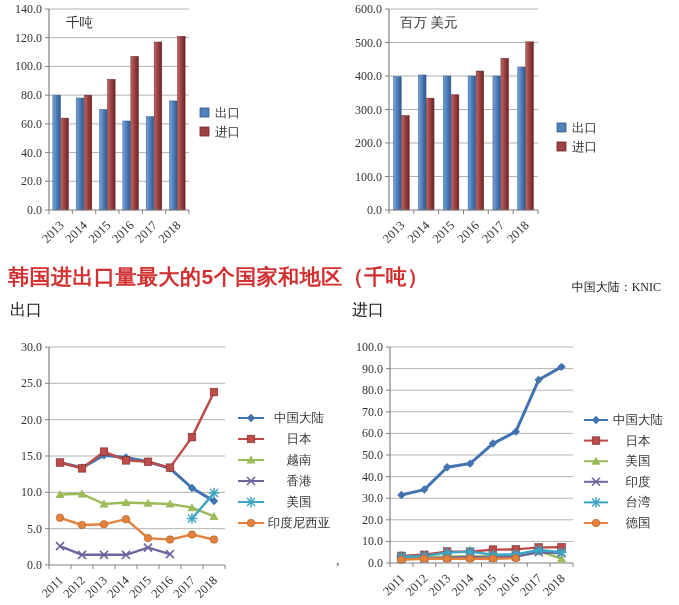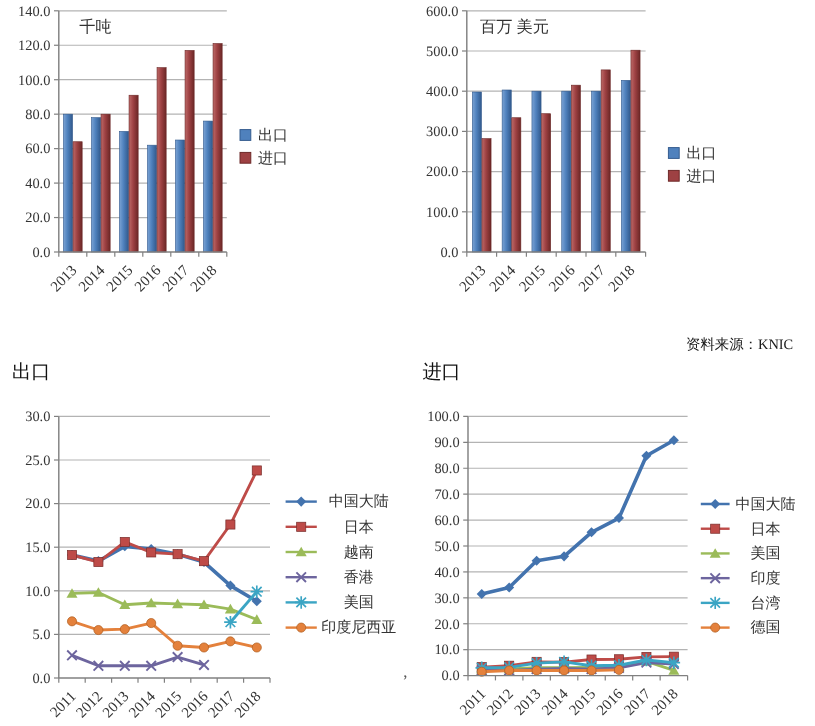--- a/index.html
+++ b/index.html
@@ -167,21 +167,22 @@
         <g>
           <rect x="217" y="123" width="9" height="9" fill="#4f81bd" stroke="#31598c" stroke-width="0.8"></rect>
           <text x="232" y="132" fill="#333333" font-size="12.5">出口</text>
         </g>
         <g>
           <rect x="217" y="142" width="9" height="9" fill="#9e4143" stroke="#6b2726" stroke-width="0.8"></rect>
           <text x="232" y="151" fill="#333333" font-size="12.5">进口</text>
         </g>
       </svg></div>
 
-  <div class="source">资料来源：KNIC</div>
+  <div class="page-title" style="color: rgb(210, 48, 48);">韩国进出口量最大的5个国家和地区（千吨）</div>
+  <div class="source">中国大陆：KNIC</div>
 
   <div class="section-label" style="left:10px;top:300px">出口</div>
   <div class="section-label" style="left:352px;top:300px">进口</div>
   <div class="stray">,</div>
 
   <div class="chart" id="chart-export" style="left:0;top:330px;width:335px;height:275px"><svg width="335" height="275" viewBox="0 0 335 275">
         <g>
           <line x1="45" y1="235" x2="49" y2="235" stroke="#808080" stroke-width="1"></line>
           <line x1="49" y1="198.66666666666669" x2="225" y2="198.66666666666669" stroke="#b3b3b3" stroke-width="1"></line>
           <line x1="45" y1="198.66666666666669" x2="49" y2="198.66666666666669" stroke="#808080" stroke-width="1"></line>

